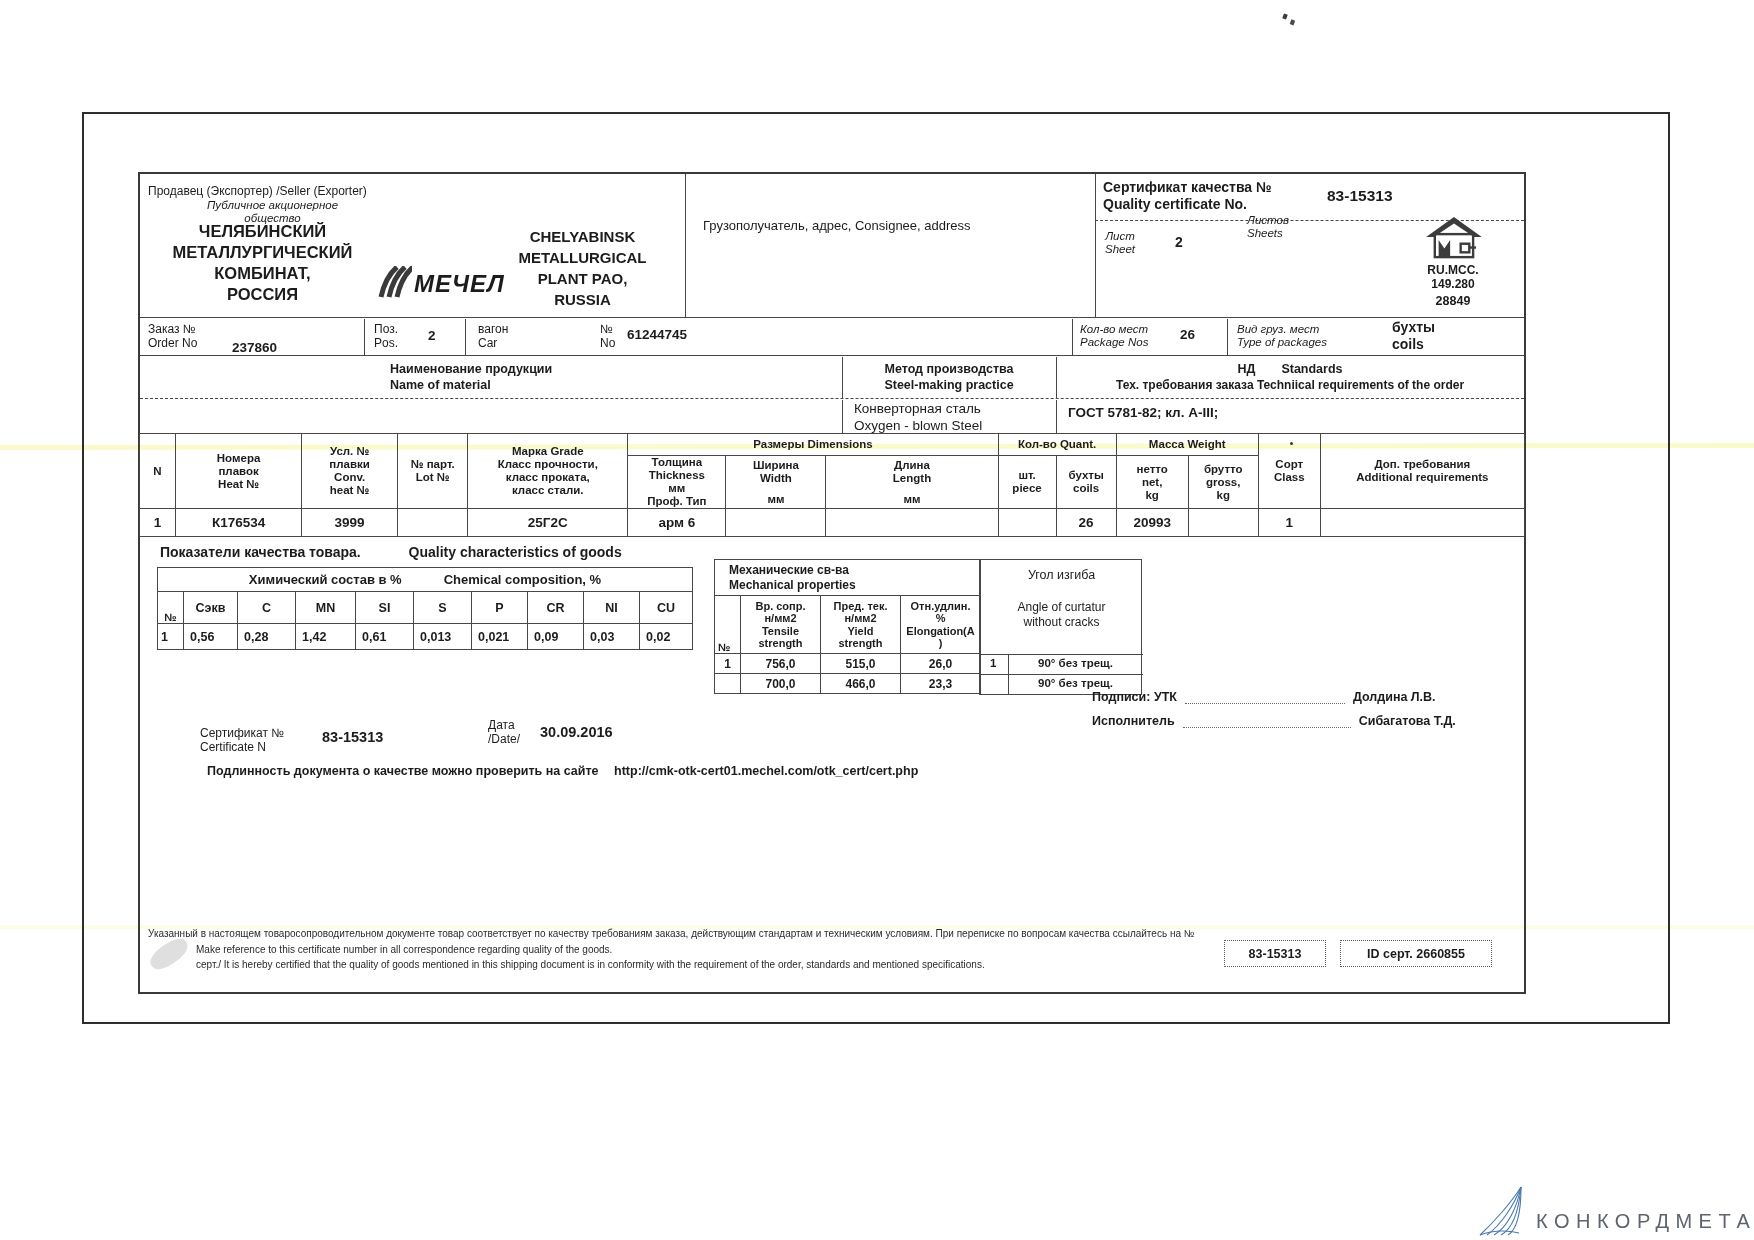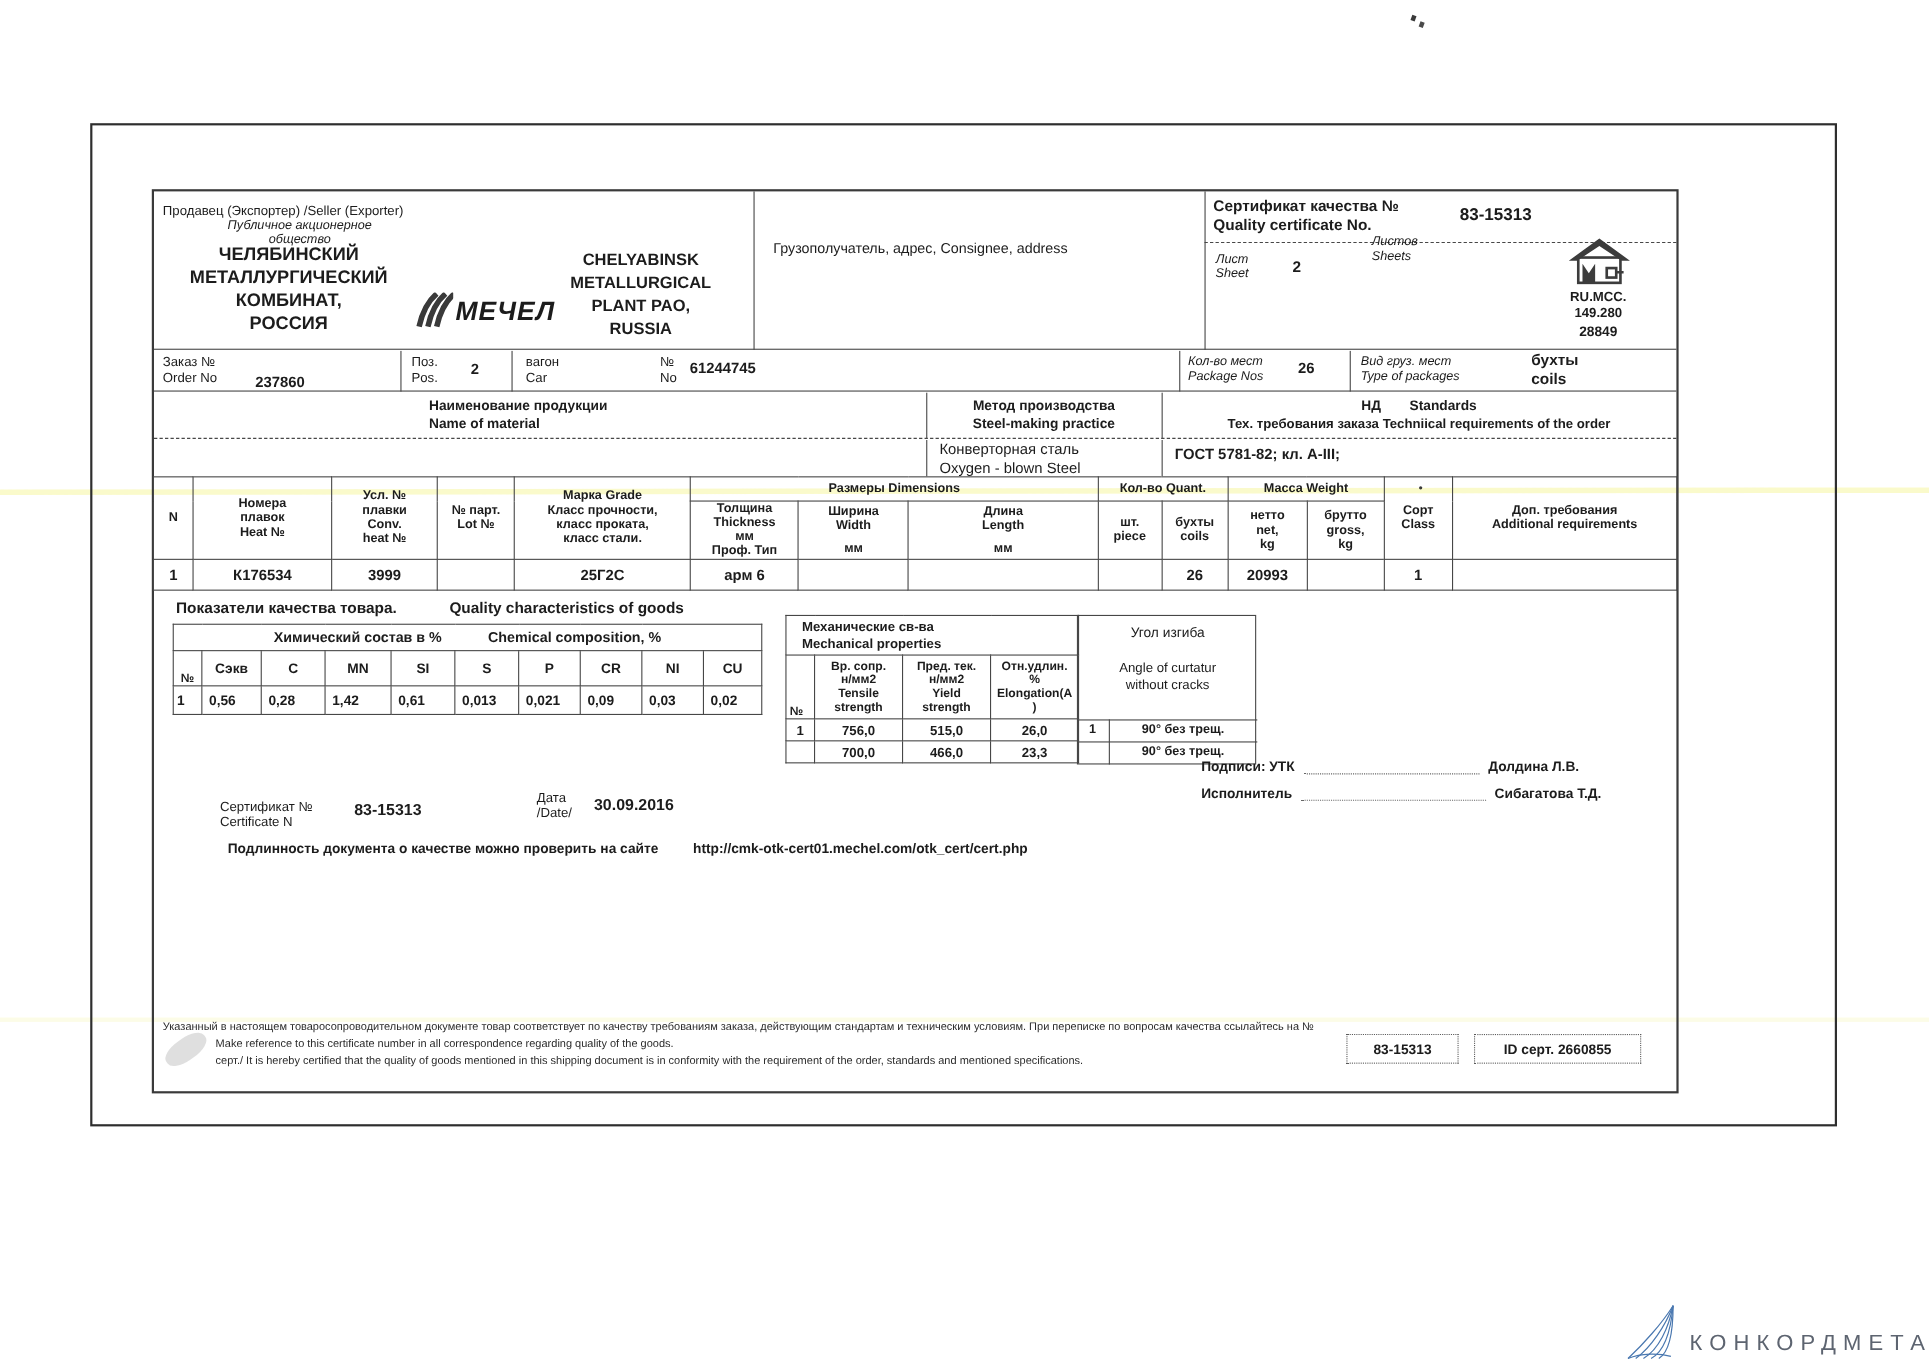--- a/index.html
+++ b/index.html
@@ -443,21 +443,21 @@
     <div class="abs b" style="left:122px;top:17px;font-size:14.5px;">83-15313</div>
     <div class="abs lbl" style="left:288px;top:6px;">
       <div>Дата</div>
       <div>/Date/</div>
     </div>
     <div class="abs b" style="left:340px;top:12px;font-size:14.5px;">30.09.2016</div>
   </div>
 
   <div class="abs" style="left:67px;top:590px;font-size:12.5px;font-weight:600;white-space:nowrap;">
     <span>Подлинность документа о качестве  можно проверить на сайте</span>
-    <span class="b" style="margin-left:28px;">http://cmk-otk-cert01.mechel.com/otk_cert/cert.php</span>
+    <span class="b" style="margin-left:12px;">http://cmk-otk-cert01.mechel.com/otk_cert/cert.php</span>
   </div>
 
   <div class="abs legal" style="left:8px;top:752px;width:1345px;">
     <div>Указанный в настоящем товаросопроводительном документе товар соответствует по качеству требованиям заказа, действующим стандартам и техническим условиям. При переписке по вопросам качества ссылайтесь на №</div>
     <div style="padding-left:48px;">Make reference to this certificate number in all correspondence regarding quality of the goods.</div>
     <div style="padding-left:48px;">серт./ It is hereby certified that the quality of goods mentioned in this shipping document is in conformity with the requirement of the order, standards and mentioned specifications.</div>
   </div>
 
   <div class="idbox" style="left:1084px;top:766px;width:100px;height:25px;">
     <span>83-15313</span>

